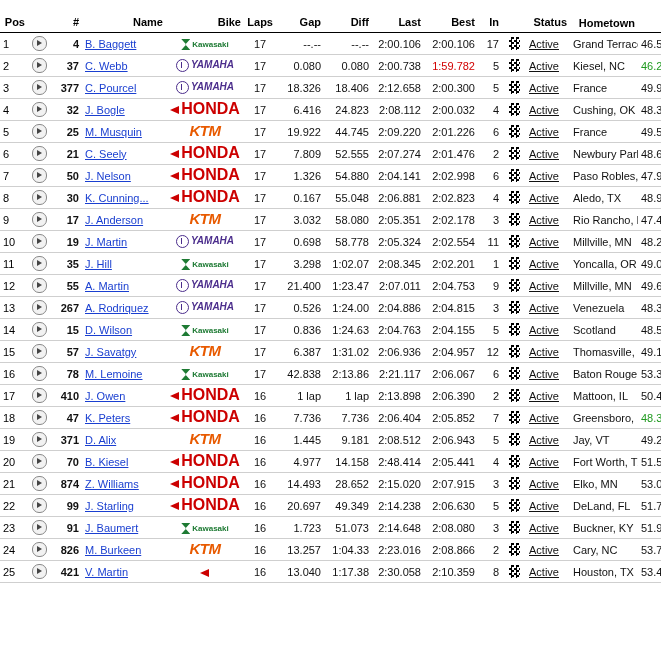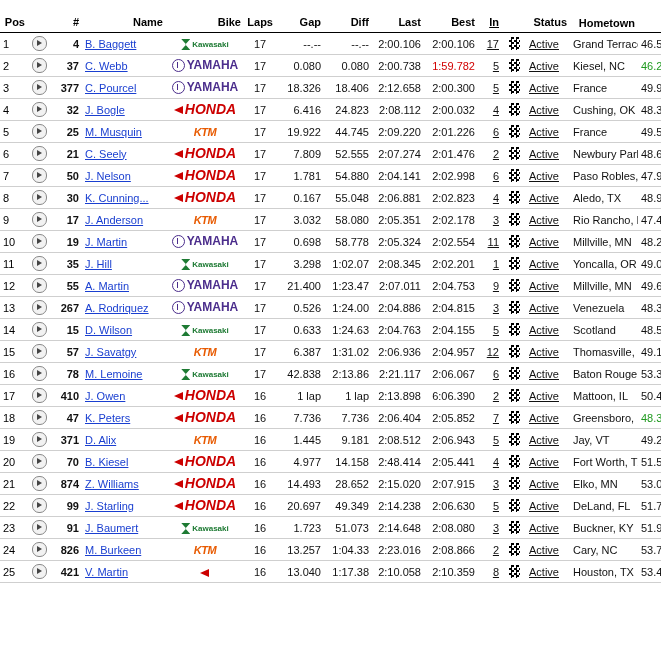--- a/index.html
+++ b/index.html
@@ -42,21 +42,21 @@
   .c-pos   { width: 22px; text-align: left; }
   .c-exp   { width: 16px; text-align: center; }
   .c-num   { width: 26px; text-align: right; font-weight: bold; }
   .c-name  { width: 78px; }
   .c-bike  { width: 72px; text-align: center; }
   .c-laps  { width: 26px; text-align: center; margin-top: 42px; }
   .c-gap   { width: 42px; text-align: right; margin-top: 48px; }
   .c-diff  { width: 42px; text-align: right; }
   .c-last  { width: 46px; text-align: right; margin-top: 20px; }
   .c-best  { width: 48px; text-align: right; }
-  .c-in    { width: 18px; text-align: right; text-decoration: underline; }
+  .c-in    { width: 18px; text-align: right; }
   .c-flag  { width: 18px; text-align: center; }
   .c-status{ width: 38px; }
   .c-home  { width: 62px; font-size: 9px; line-height: 10px; white-space: normal; }
   .c-s1, .c-s2, .c-s3, .c-s4 { width: 40px; text-align: left; }
 
   th.c-num, th.c-name, th.c-bike, th.c-laps { text-align: left; }
   th.c-gap, th.c-diff, th.c-last, th.c-best, th.c-in { text-align: left; }
   th.c-s1, th.c-s2, th.c-s3, th.c-s4 { text-align: left; }
 
   .expander {
@@ -101,24 +101,24 @@
   
   .badge {
     display: inline-block;
     line-height: 11px;
     font-size: 9px;
     font-weight: bold;
     white-space: nowrap;
   }
   .b-kawasaki { color: #1d7a33; }
   .b-kawasaki .kw { color:#1d7a33; font-size:8px; font-weight:bold;margin-top:20px; }
-  .b-yamaha { color: #4b2d8c; font-weight: bold; font-size: 12px; }
+  .b-yamaha { color: #4b2d8c; font-style: italic; font-weight: bold; font-size: 10px; }
   .b-yamaha .ymk { color:#4b2d8c; }
-  .b-honda { color: #cc0000; font-style: italic; font-weight: bold; font-size: 14px; }
-  .b-ktm { color: #e85a00; font-style: italic; font-weight: bold; font-size: 11px; letter-spacing: -0.5px;}
+  .b-honda { color: #cc0000; font-weight: bold; font-size: 16px; }
+  .b-ktm { color: #e85a00; font-style: italic; font-weight: bold; font-size: 15px; letter-spacing: -0.5px;}
   .b-suzuki { color: #cc0000; font-style: italic; font-weight: bold; font-size: 10px; }
   .wing {
     display:inline-block;
     width:0;height:0;
     border-top:4px solid transparent;
     border-bottom:4px solid transparent;
     border-right:9px solid #cc0000;
     margin-right:2px;
     vertical-align: middle;
   }
@@ -273,21 +273,21 @@
         <td class="c-home">Newbury Park, CA</td>
         <td class="c-s1">48.650</td>
       </tr>
       <tr>
         <td class="c-pos pos-num">7</td>
         <td class="c-exp"><span class="expander"></span></td>
         <td class="c-num">50</td>
         <td class="c-name"><span class="rider-link">J. Nelson</span></td>
         <td class="c-bike"><span class="badge b-honda"><span class="wing"></span>HONDA</span></td>
         <td class="c-laps">17</td>
-        <td class="c-gap">1.781</td>
+        <td class="c-gap">1.326</td>
         <td class="c-diff">54.880</td>
         <td class="c-last">2:04.141</td>
         <td class="c-best">2:02.998</td>
         <td class="c-in">6</td>
         <td class="c-flag flagcell"><span class="flag"></span></td>
         <td class="c-status status-txt">Active</td>
         <td class="c-home">Paso Robles, CA</td>
         <td class="c-s1">47.955</td>
       </tr>
       <tr>
@@ -392,21 +392,21 @@
         <td class="c-home">Venezuela</td>
         <td class="c-s1">48.388</td>
       </tr>
       <tr>
         <td class="c-pos pos-num">14</td>
         <td class="c-exp"><span class="expander"></span></td>
         <td class="c-num">15</td>
         <td class="c-name"><span class="rider-link">D. Wilson</span></td>
         <td class="c-bike"><span class="badge b-kawasaki"><span class="kawa-mark"></span><span class="kw">Kawasaki</span></span></td>
         <td class="c-laps">17</td>
-        <td class="c-gap">0.633</td>
+        <td class="c-gap">0.836</td>
         <td class="c-diff">1:24.63</td>
         <td class="c-last">2:04.763</td>
         <td class="c-best">2:04.155</td>
         <td class="c-in">5</td>
         <td class="c-flag flagcell"><span class="flag"></span></td>
         <td class="c-status status-txt">Active</td>
         <td class="c-home">Scotland</td>
         <td class="c-s1">48.517</td>
       </tr>
       <tr>
@@ -446,21 +446,21 @@
       <tr>
         <td class="c-pos pos-num">17</td>
         <td class="c-exp"><span class="expander"></span></td>
         <td class="c-num">410</td>
         <td class="c-name"><span class="rider-link">J. Owen</span></td>
         <td class="c-bike"><span class="badge b-honda"><span class="wing"></span>HONDA</span></td>
         <td class="c-laps">16</td>
         <td class="c-gap">1 lap</td>
         <td class="c-diff">1 lap</td>
         <td class="c-last">2:13.898</td>
-        <td class="c-best">6:06.390</td>
+        <td class="c-best">2:06.390</td>
         <td class="c-in">2</td>
         <td class="c-flag flagcell"><span class="flag"></span></td>
         <td class="c-status status-txt">Active</td>
         <td class="c-home">Mattoon, IL</td>
         <td class="c-s1">50.407</td>
       </tr>
       <tr>
         <td class="c-pos pos-num">18</td>
         <td class="c-exp"><span class="expander"></span></td>
         <td class="c-num">47</td>
@@ -581,21 +581,21 @@
       </tr>
       <tr class="lastrow">
         <td class="c-pos pos-num">25</td>
         <td class="c-exp"><span class="expander"></span></td>
         <td class="c-num">421</td>
         <td class="c-name"><span class="rider-link">V. Martin</span></td>
         <td class="c-bike"><span class="badge b-suzuki"><span class="wing"></span></span></td>
         <td class="c-laps">16</td>
         <td class="c-gap">13.040</td>
         <td class="c-diff">1:17.38</td>
-        <td class="c-last">2:10.058</td>
+        <td class="c-last">2:30.058</td>
         <td class="c-best">2:10.359</td>
         <td class="c-in">8</td>
         <td class="c-flag flagcell"><span class="flag"></span></td>
         <td class="c-status status-txt">Active</td>
         <td class="c-home">Houston, TX</td>
         <td class="c-s1">53.400</td>
       </tr>
     </tbody>
 </table>
 

